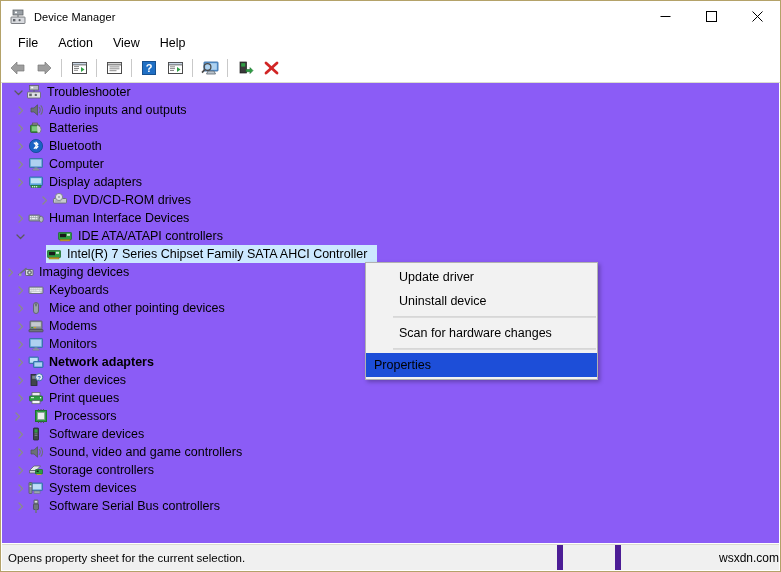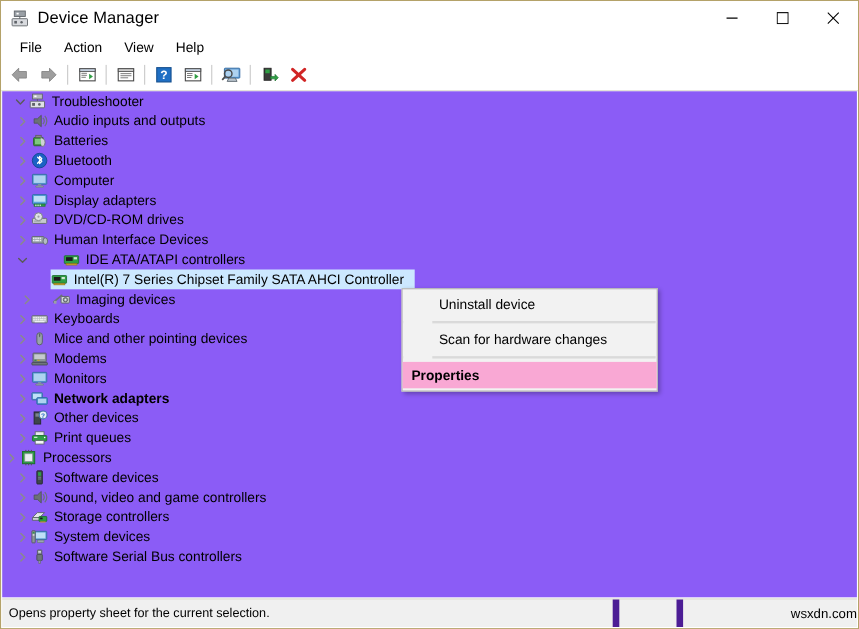--- a/index.html
+++ b/index.html
@@ -31,21 +31,21 @@
   }
   .title-icon {
     width: 16px;
     height: 16px;
     margin-left: 9px;
     margin-right: 8px;
     flex: 0 0 auto;
     display: block;
   }
   .title-text {
-    font-size: 15px;
+    font-size: 11px;
     color: #000000;
     letter-spacing: .1px;
   }
   .win-buttons {
     position: absolute;
     right: 0;
     top: 0;
     height: 31px;
     display: flex;
   }
@@ -174,22 +174,22 @@
     position: relative;
     height: 24px;
     display: flex;
     align-items: center;
     padding-left: 33px;
     font-size: 12.5px;
     color: #000;
     z-index: 2;
   }
   .ctx-item.highlight {
-    background: #f9a8d4;
-    font-weight: bold;
+    background: #1d4ed8;
+    font-weight: normal;
     padding-left: 8px;
   }
   .ctx-sep {
     height: 1px;
     background: #dcdcdc;
     margin: 3px 1px 3px 1px;
     border-top: 1px solid #d7d7d7;
   }
 
   
@@ -446,21 +446,21 @@
                 <rect x="2.8" y="4.2" width="10.4" height="5.2" fill="#bfe0f7"></rect>
                 <rect x="3" y="11.5" width="10" height="2" fill="#2f9e44" stroke="#1e7030" stroke-width="0.6"></rect>
                 <rect x="4" y="12" width="1.2" height="1.4" fill="#cfe8d2"></rect>
                 <rect x="6" y="12" width="1.2" height="1.4" fill="#cfe8d2"></rect>
                 <rect x="8" y="12" width="1.2" height="1.4" fill="#cfe8d2"></rect>
               </svg>
             </span>
             <span class="row-label">Display adapters</span>
           </div>
         </div>
-        <div class="row" style="padding-left: 10px;">
+        <div class="row" style="padding-left: 10px; margin-left: 24px;">
           <span class="chev">
             <svg width="9" height="9" viewBox="0 0 9 9">
               <path d="M3 1 L6.5 4.5 L3 8" fill="none" stroke="#8a8a8a" stroke-width="1.3" stroke-linecap="round" stroke-linejoin="round"></path>
             </svg>
           </span>
           <div class="row-hl">
             <span class="row-icon">
               <svg width="16" height="16" viewBox="0 0 16 16">
                 <rect x="1.5" y="6.5" width="13" height="4.6" rx="0.8" fill="#c6cace" stroke="#6a6f74" stroke-width="0.9"></rect>
                 <circle cx="7" cy="5" r="3.6" fill="#dfe3e6" stroke="#7b8186" stroke-width="0.9"></circle>
@@ -518,21 +518,21 @@
               <svg width="16" height="16" viewBox="0 0 16 16">
                 <rect x="1.5" y="4.5" width="13" height="7" rx="0.6" fill="#2f9e44" stroke="#1e7030" stroke-width="0.8"></rect>
                 <rect x="3" y="5.8" width="6" height="3.4" fill="#1a1a1a"></rect>
                 <rect x="10" y="5.8" width="3" height="2" fill="#cfe8d2"></rect>
                 <rect x="3" y="11.5" width="10" height="1.5" fill="#c9a227" stroke="#8d7018" stroke-width="0.5"></rect>
               </svg>
             </span>
             <span class="row-label">Intel(R) 7 Series Chipset Family SATA AHCI Controller</span>
           </div>
         </div>
-        <div class="row" style="padding-left: 14px; gap: 16px;">
+        <div class="row" style="padding-left: 0;">
           <span class="chev">
             <svg width="9" height="9" viewBox="0 0 9 9">
               <path d="M3 1 L6.5 4.5 L3 8" fill="none" stroke="#8a8a8a" stroke-width="1.3" stroke-linecap="round" stroke-linejoin="round"></path>
             </svg>
           </span>
           <div class="row-hl">
             <span class="row-icon">
               <svg width="16" height="16" viewBox="0 0 16 16">
                 <path d="M1 10.5 L8 4.5" stroke="#6b7176" stroke-width="1.6" stroke-linecap="round"></path>
                 <rect x="7.5" y="5.5" width="7.5" height="6" rx="0.8" fill="#d3d7da" stroke="#5f6569" stroke-width="0.9"></rect>
@@ -673,21 +673,21 @@
                 <rect x="4" y="2.5" width="8" height="3.5" fill="#e8ebed" stroke="#61696f" stroke-width="0.8"></rect>
                 <rect x="1.5" y="6" width="13" height="5" rx="0.8" fill="#2f9e44" stroke="#1e7030" stroke-width="0.8"></rect>
                 <rect x="3" y="7" width="3" height="1.2" fill="#cfe8d2"></rect>
                 <circle cx="12.6" cy="7.7" r="0.7" fill="#ffffff"></circle>
                 <rect x="4" y="10.5" width="8" height="3.2" fill="#f5f7f8" stroke="#61696f" stroke-width="0.8"></rect>
               </svg>
             </span>
             <span class="row-label">Print queues</span>
           </div>
         </div>
-        <div class="row" style="padding-left: 0;">
+        <div class="row" style="padding-left: 7px; gap: 8px;">
           <span class="chev">
             <svg width="9" height="9" viewBox="0 0 9 9">
               <path d="M3 1 L6.5 4.5 L3 8" fill="none" stroke="#8a8a8a" stroke-width="1.3" stroke-linecap="round" stroke-linejoin="round"></path>
             </svg>
           </span>
           <div class="row-hl">
             <span class="row-icon">
               <svg width="16" height="16" viewBox="0 0 16 16">
                 <rect x="2.5" y="2.5" width="11" height="11" fill="#2f9e44" stroke="#1e7030" stroke-width="1"></rect>
                 <rect x="4.5" y="4.5" width="7" height="7" fill="#e9eef0" stroke="#8d959a" stroke-width="0.7"></rect>
@@ -792,20 +792,21 @@
               </svg>
             </span>
             <span class="row-label">Software Serial Bus controllers</span>
           </div>
         </div>
       </div>
   </div>
 
   <div class="ctxmenu">
     <div class="ctx-gutter"></div>
+    <div class="ctx-item">Update driver</div>
     <div class="ctx-item">Uninstall device</div>
     <div class="ctx-sep"></div>
     <div class="ctx-item">Scan for hardware changes</div>
     <div class="ctx-sep"></div>
     <div class="ctx-item highlight">Properties</div>
   </div>
 
   <div class="statusbar">
     <div class="sb-pane sb-main">Opens property sheet for the current selection.</div>
     <div class="sb-pane sb-mid"></div>

